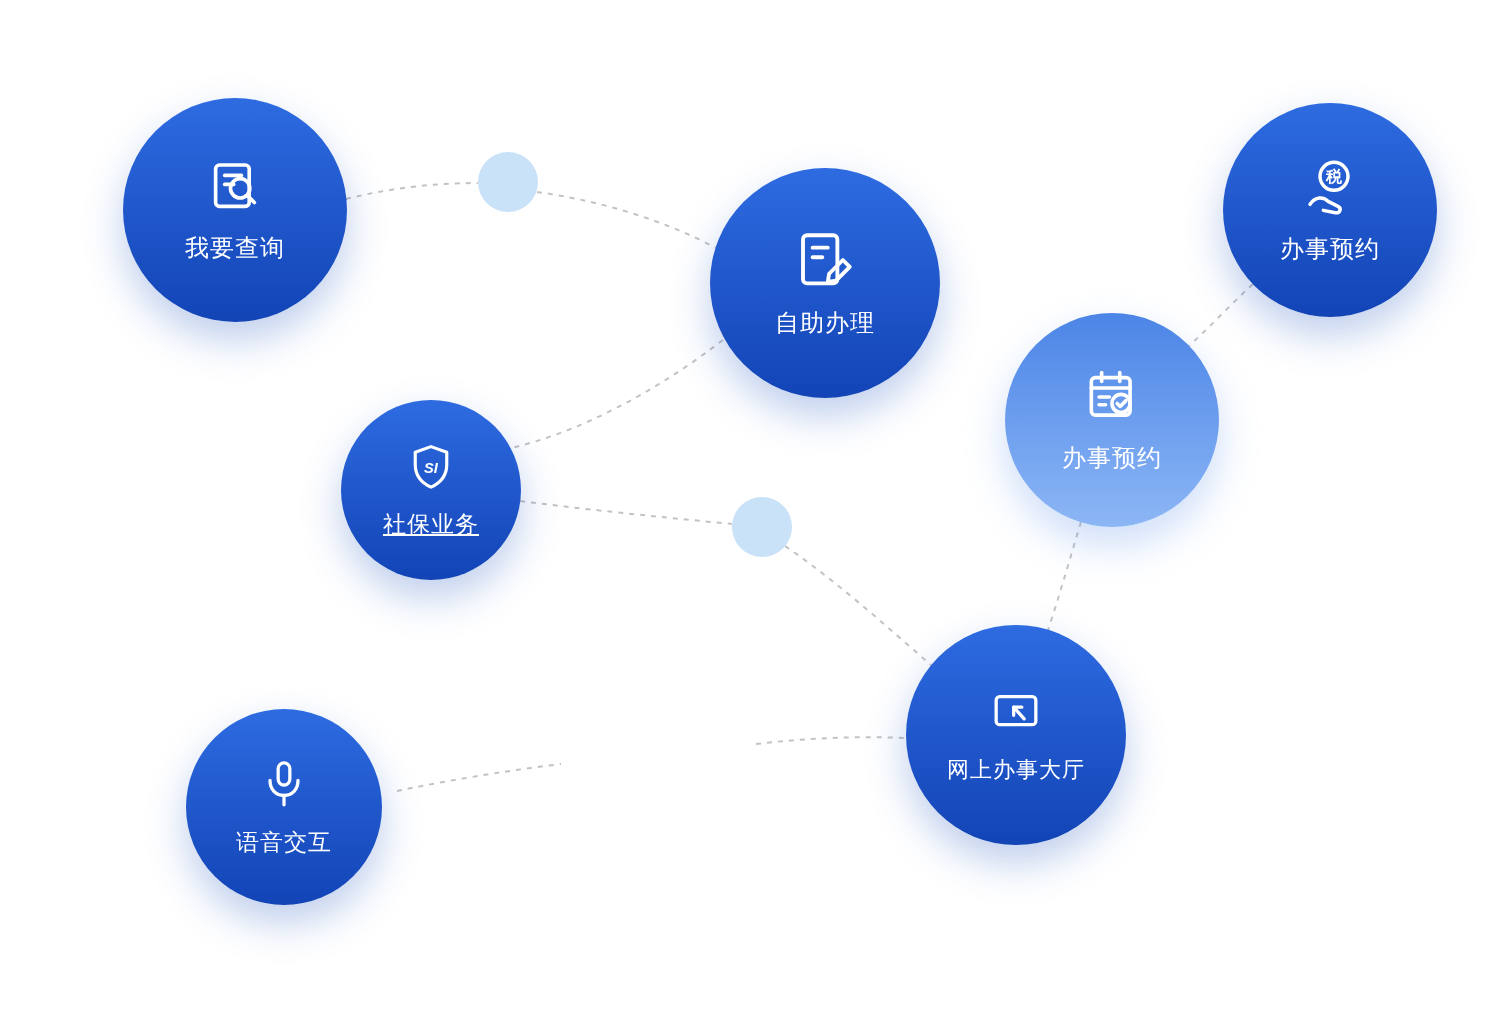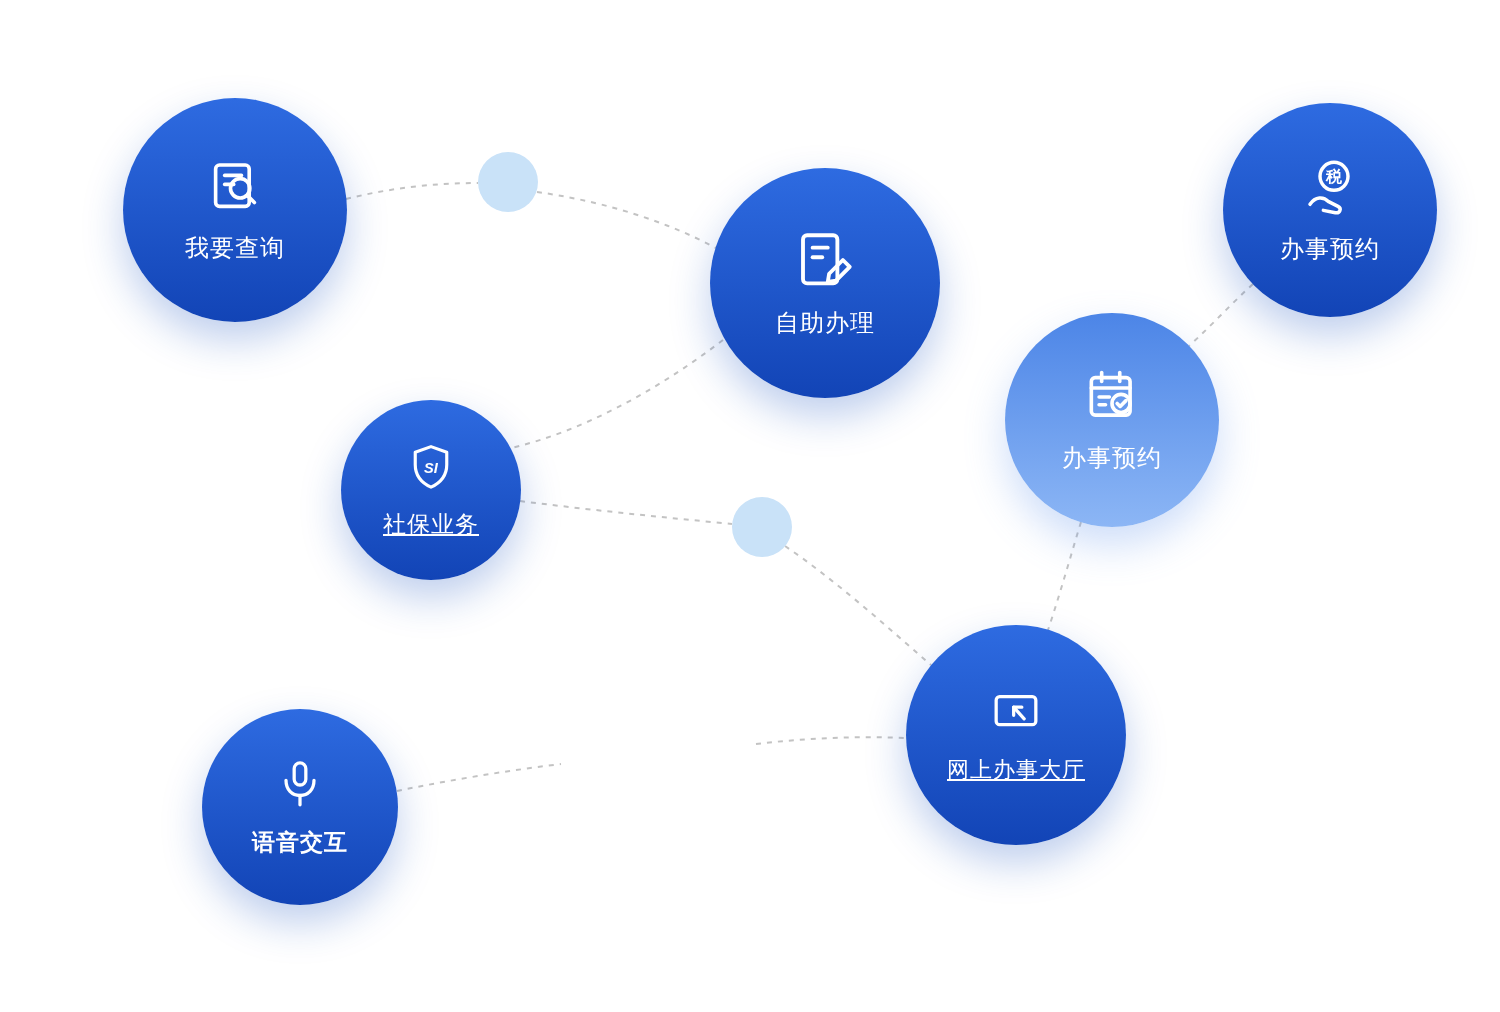--- a/index.html
+++ b/index.html
@@ -20,22 +20,22 @@
   .node.light{background:linear-gradient(180deg,#4c85e7 0%,#8cb6f5 100%);
               box-shadow:0 18px 40px rgba(100,150,235,.32);text-align:center;}
   .label{font-size:24px;letter-spacing:1px;white-space:nowrap;}
 
   .n-query{left:123px;top:98px;width:224px;height:224px;}
   .n-self{left:710px;top:168px;width:230px;height:230px;}
   .n-tax{left:1223px;top:103px;width:214px;height:214px;}
   .n-appointment{left:1005px;top:313px;width:214px;height:214px;}
   .n-social{left:341px;top:400px;width:180px;height:180px;text-decoration:underline;}
   .n-print{left:560px;top:650px;width:196px;height:196px;}
-  .n-hall{left:906px;top:625px;width:220px;height:220px;text-decoration:underline;}
-  .n-voice{left:202px;top:709px;width:196px;height:196px;font-weight:bold;}
+  .n-hall{left:906px;top:625px;width:220px;height:220px;}
+  .n-voice{left:186px;top:709px;width:196px;height:196px;}
   .n-hall .label{font-size:22px;}
   .n-social .label,.n-print .label,.n-voice .label{font-size:23px;}
 
   .icon svg{display:block;stroke:#fff;fill:none;stroke-linecap:round;stroke-linejoin:round;}
   .icon text{stroke:none;fill:#ffffff;}
 </style>
 </head>
 <body>
 
 <div class="stage">

